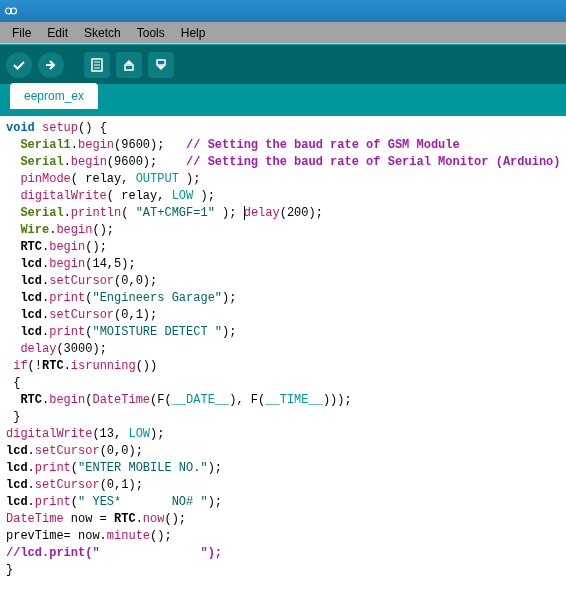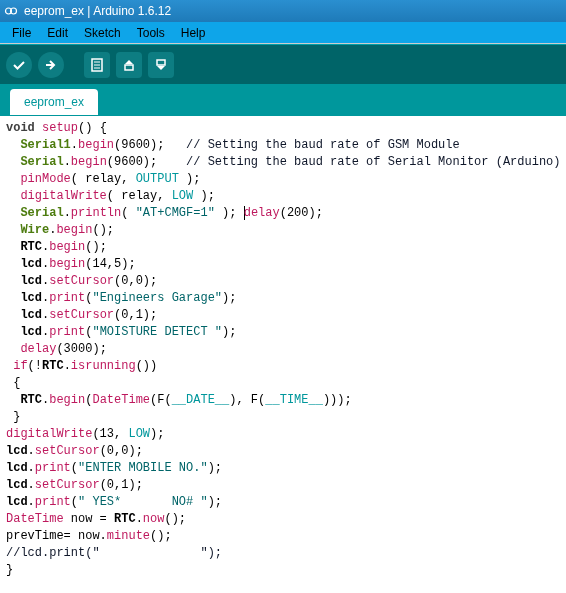--- a/index.html
+++ b/index.html
@@ -2,56 +2,55 @@
 <html><head>
 <meta charset="utf-8">
 <style>
   * { margin: 0; padding: 0; box-sizing: border-box; }
   body { font-family: "Segoe UI", Tahoma, sans-serif; font-size: 12px; background: #fff; width: 566px; }
   
   .titlebar { background: linear-gradient(#2a8fd0, #1e7ab8); color: #fff; height: 22px; display: flex; align-items: center; padding: 0 4px; gap: 6px; }
   .titlebar-icon { width: 14px; height: 14px; display: flex; align-items: center; justify-content: center; }
   .titlebar-text { font-size: 12px; }
   
-  .menubar { background: #0ea5e9; border-bottom: 1px solid #ccc; height: 22px; display: flex; align-items: center; padding: 0 4px; }
+  .menubar { background: #a3a3a3; border-bottom: 1px solid #ccc; height: 22px; display: flex; align-items: center; padding: 0 4px; }
   .menubar span { padding: 2px 8px; cursor: default; }
   
   .toolbar { background: #006468; height: 40px; display: flex; align-items: center; padding: 0 6px; gap: 6px; border-top: 1px solid #00a0a8; }
   .tool-btn { width: 26px; height: 26px; border-radius: 4px; background: #0d7d82; display: flex; align-items: center; justify-content: center; cursor: pointer; }
   .tool-btn.round { border-radius: 50%; background: #0d7d82; }
   .tool-sep { width: 8px; }
   
-  .tabbar { background: #00979c; height: 32px; display: flex; align-items: flex-end; padding: 1px 10px; }
+  .tabbar { background: #00979c; height: 32px; display: flex; align-items: flex-end; padding: 7px 10px; }
   .tab { background: #fff; color: #00979c; padding: 6px 14px; border-radius: 4px 4px 0 0; font-size: 12px; cursor: pointer; }
   
   .editor { background: #fff; font-family: Consolas, "Courier New", monospace; font-size: 12px; line-height: 17px; padding: 4px 6px; white-space: pre; overflow: auto; color: #000; }
   
-  .kw-type { color: #404040; font-weight: bold; }
+  .kw-type { color: #0369a1; font-weight: bold; }
   .kw-func { color: #be185d; }
   .kw-const { color: #00979c; }
   .kw-str { color: #006468; }
-  .kw-comment { color: #0f172a; }
+  .kw-comment { color: #a21caf; font-weight: bold; }
   .kw-black { color: #000; font-weight: bold; }
   .kw-obj { color: #4d7c0f; font-weight: bold; }
   
   .cursor-bar { display: inline-block; border-left: 1px solid #000; height: 14px; vertical-align: middle; margin-right: -1px; }
   
   svg { display: block; }
 </style>
 </head>
 <body>
 
 <div class="titlebar">
   <span class="titlebar-icon">
     <svg width="14" height="14" viewBox="0 0 14 14">
         <circle cx="4.5" cy="7" r="3" fill="none" stroke="#fff" stroke-width="1.2"></circle>
         <circle cx="9.5" cy="7" r="3" fill="none" stroke="#fff" stroke-width="1.2"></circle>
       </svg>
   </span>
-  <span class="titlebar-text">eeprom_ex | Arduino 1.6.12</span>
 </div>
 
 <div class="menubar">
   <span>File</span>
   <span>Edit</span>
   <span>Sketch</span>
   <span>Tools</span>
   <span>Help</span>
 </div>
 

